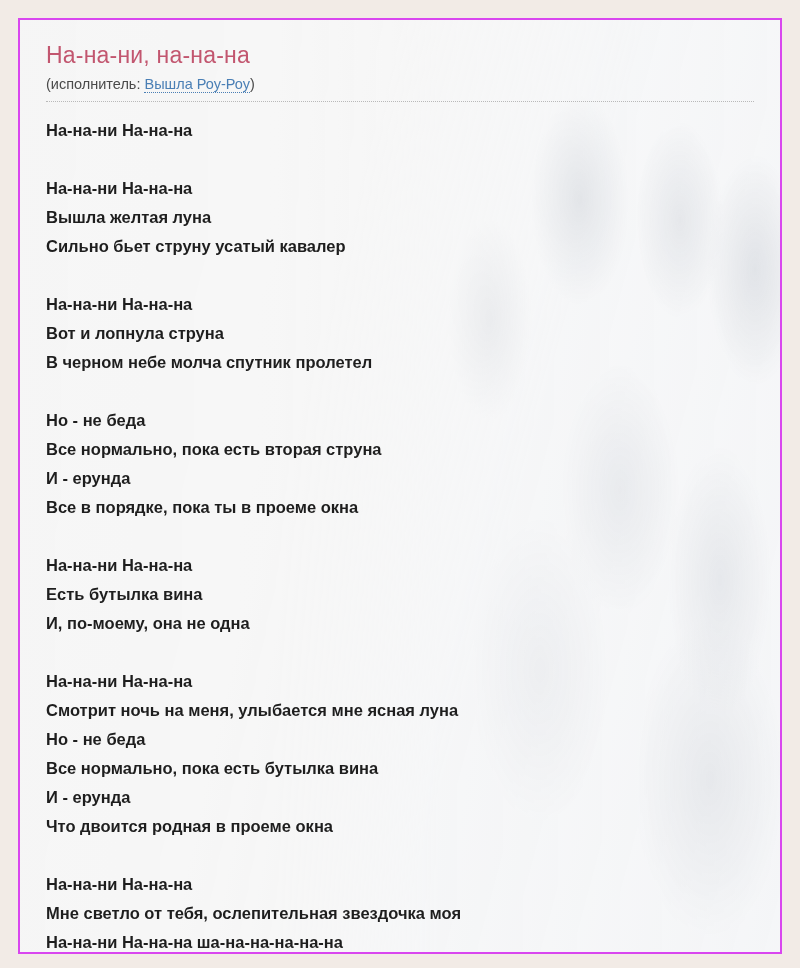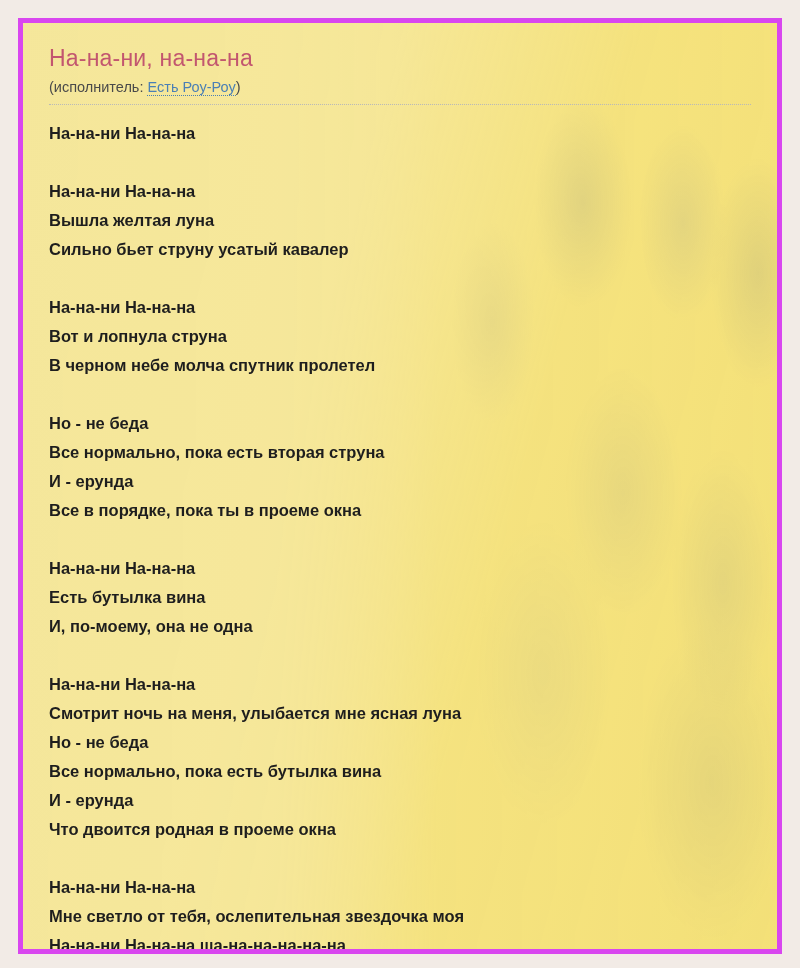--- a/index.html
+++ b/index.html
@@ -18,22 +18,22 @@
     width: 800px;
     height: 968px;
     box-sizing: border-box;
     padding: 18px 18px 14px 18px;
   }
   .card {
     position: relative;
     width: 764px;
     height: 936px;
     box-sizing: border-box;
-    background: #fde047;
-    border: 5px solid #d946ef;
+    background: #ffffff;
+    border: 2px solid #d946ef;
     overflow: hidden;
   }
   
   .bg-photo {
     position: absolute;
     inset: 0;
     opacity: 0.50;
     background:
       radial-gradient(ellipse 70px 150px at 560px 180px, rgba(140,150,165,0.55), rgba(140,150,165,0) 70%),
       radial-gradient(ellipse 62px 140px at 660px 200px, rgba(150,158,172,0.50), rgba(150,158,172,0) 70%),
@@ -93,18 +93,18 @@
 </style>
 </head>
 <body>
 
 <div class="page">
   <div class="card">
     <div class="bg-photo"></div>
     <div class="content">
       <h1 class="song-title">На-на-ни, на-на-на</h1>
       <div class="artist-line">
-        <span>(исполнитель: </span><a class="artist-link" href="#">Есть Роу-Роу</a><span>)</span>
+        <span>(исполнитель: </span><a class="artist-link" href="#">Вышла Роу-Роу</a><span>)</span>
       </div>
       <div class="lyrics" id="lyrics-body"><div class="lyric-line">На-на-ни На-на-на</div><div class="blank-line"></div><div class="lyric-line">На-на-ни На-на-на</div><div class="lyric-line">Вышла желтая луна</div><div class="lyric-line">Сильно бьет струну усатый кавалер</div><div class="blank-line"></div><div class="lyric-line">На-на-ни На-на-на</div><div class="lyric-line">Вот и лопнула струна</div><div class="lyric-line">В черном небе молча спутник пролетел</div><div class="blank-line"></div><div class="lyric-line">Но - не беда</div><div class="lyric-line">Все нормально, пока есть вторая струна</div><div class="lyric-line">И - ерунда</div><div class="lyric-line">Все в порядке, пока ты в проеме окна</div><div class="blank-line"></div><div class="lyric-line">На-на-ни На-на-на</div><div class="lyric-line">Есть бутылка вина</div><div class="lyric-line">И, по-моему, она не одна</div><div class="blank-line"></div><div class="lyric-line">На-на-ни На-на-на</div><div class="lyric-line">Смотрит ночь на меня, улыбается мне ясная луна</div><div class="lyric-line">Но - не беда</div><div class="lyric-line">Все нормально, пока есть бутылка вина</div><div class="lyric-line">И - ерунда</div><div class="lyric-line">Что двоится родная в проеме окна</div><div class="blank-line"></div><div class="lyric-line">На-на-ни На-на-на</div><div class="lyric-line">Мне светло от тебя, ослепительная звездочка моя</div><div class="lyric-line">На-на-ни На-на-на ша-на-на-на-на-на</div></div>
     </div>
   </div>
 </div>
 
 </body></html>

